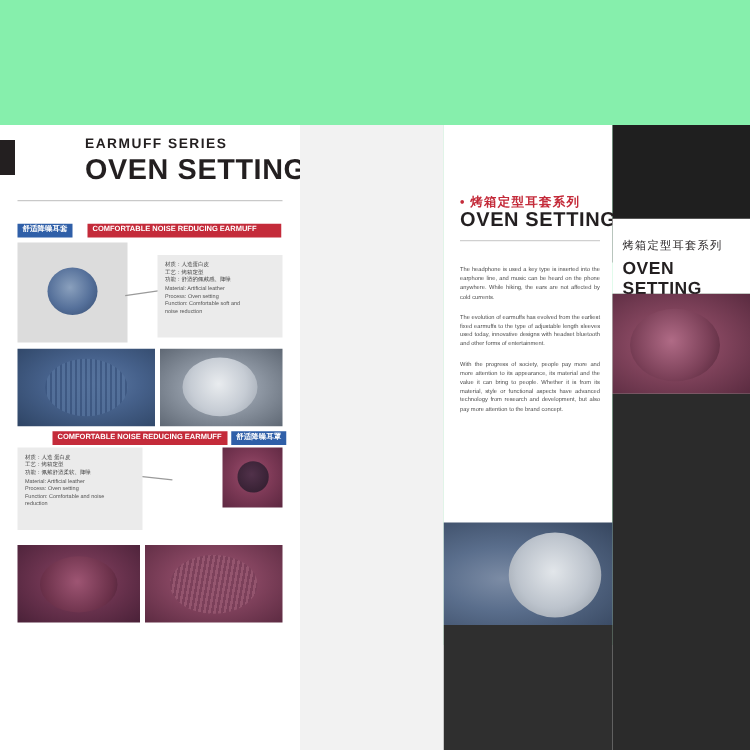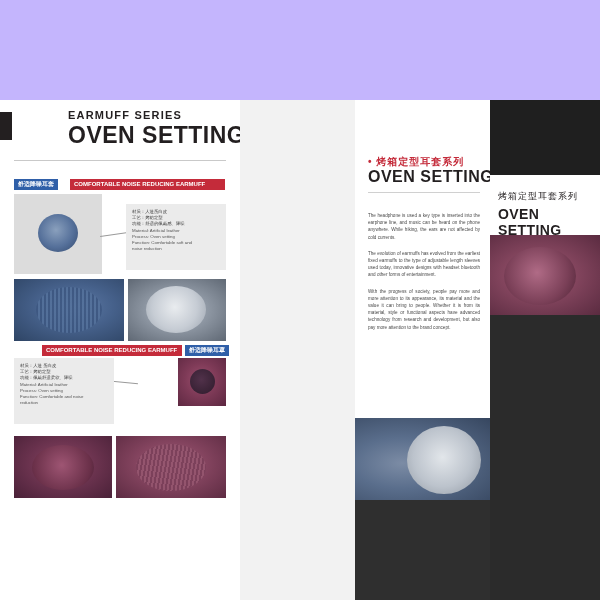--- a/index.html
+++ b/index.html
@@ -5,21 +5,21 @@
   html,body{margin:0;padding:0;}
   body{
     width:600px;height:600px;
     background:#ffffff;
     font-family:"Liberation Sans", sans-serif;
     overflow:hidden;
   }
   .page{
     position:relative;
     width:600px;height:516px;
-    background:#c4b5fd;
+    background:#86efac;
   }
   
   .left-panel{
     position:absolute;left:0;top:100px;width:240px;height:500px;
     background:#ffffff;
   }
   .black-tab{
     position:absolute;left:0;top:112px;width:12px;height:28px;background:#231f20;
   }
   .series-label{

